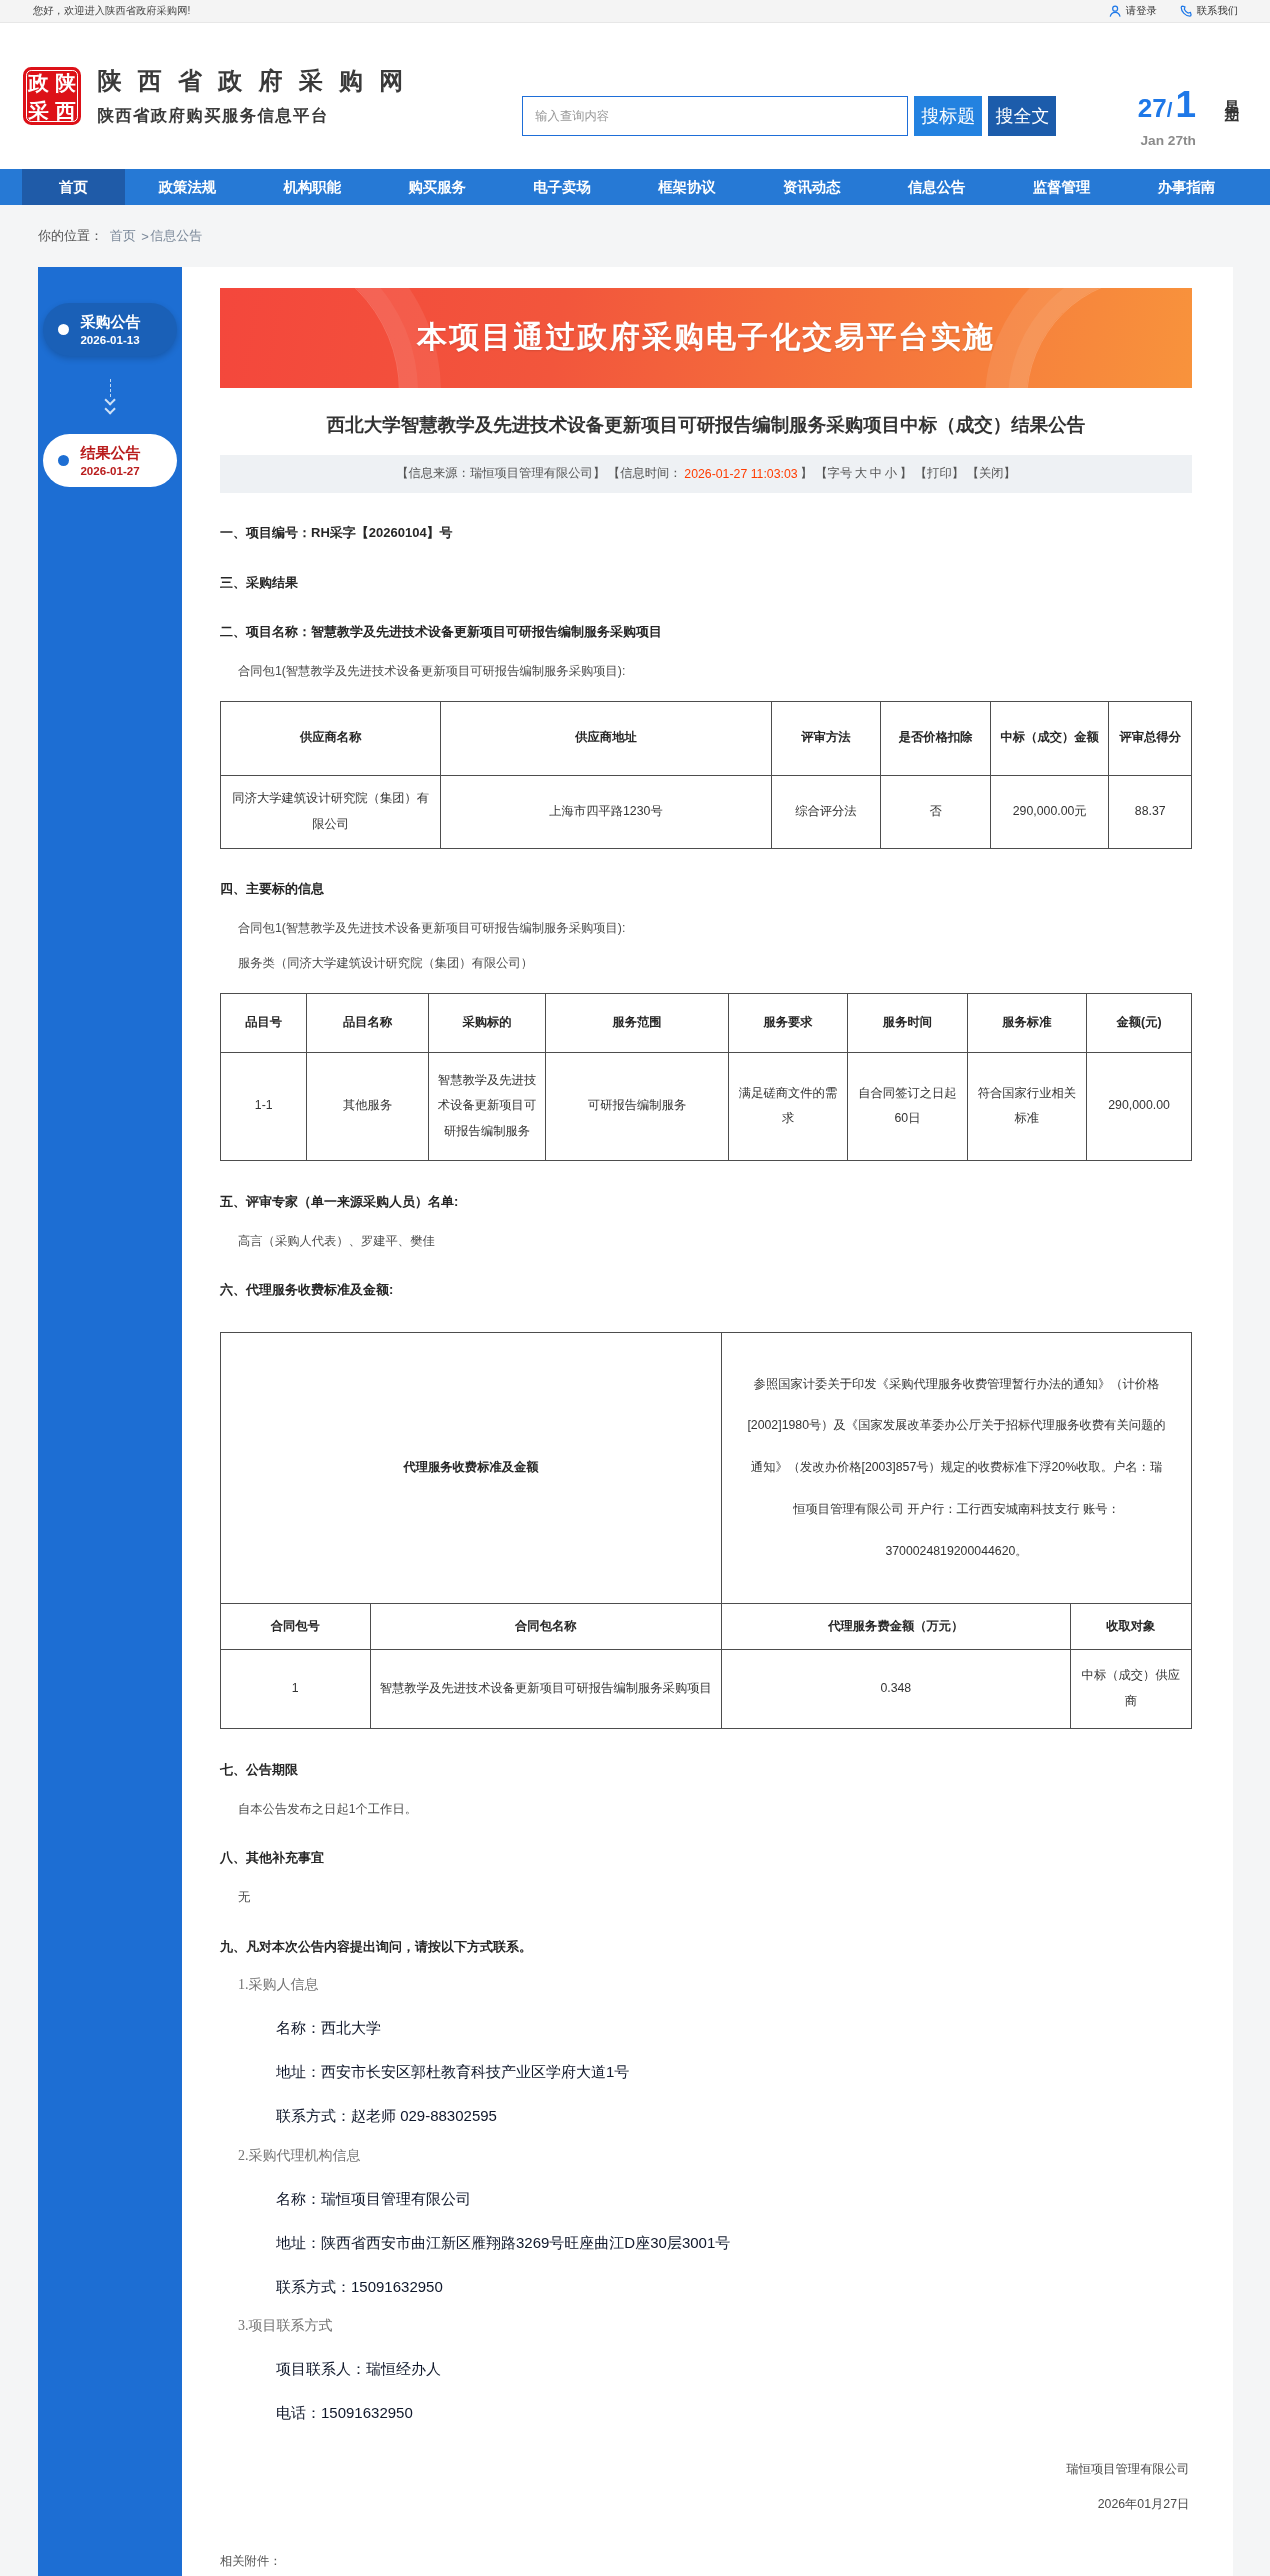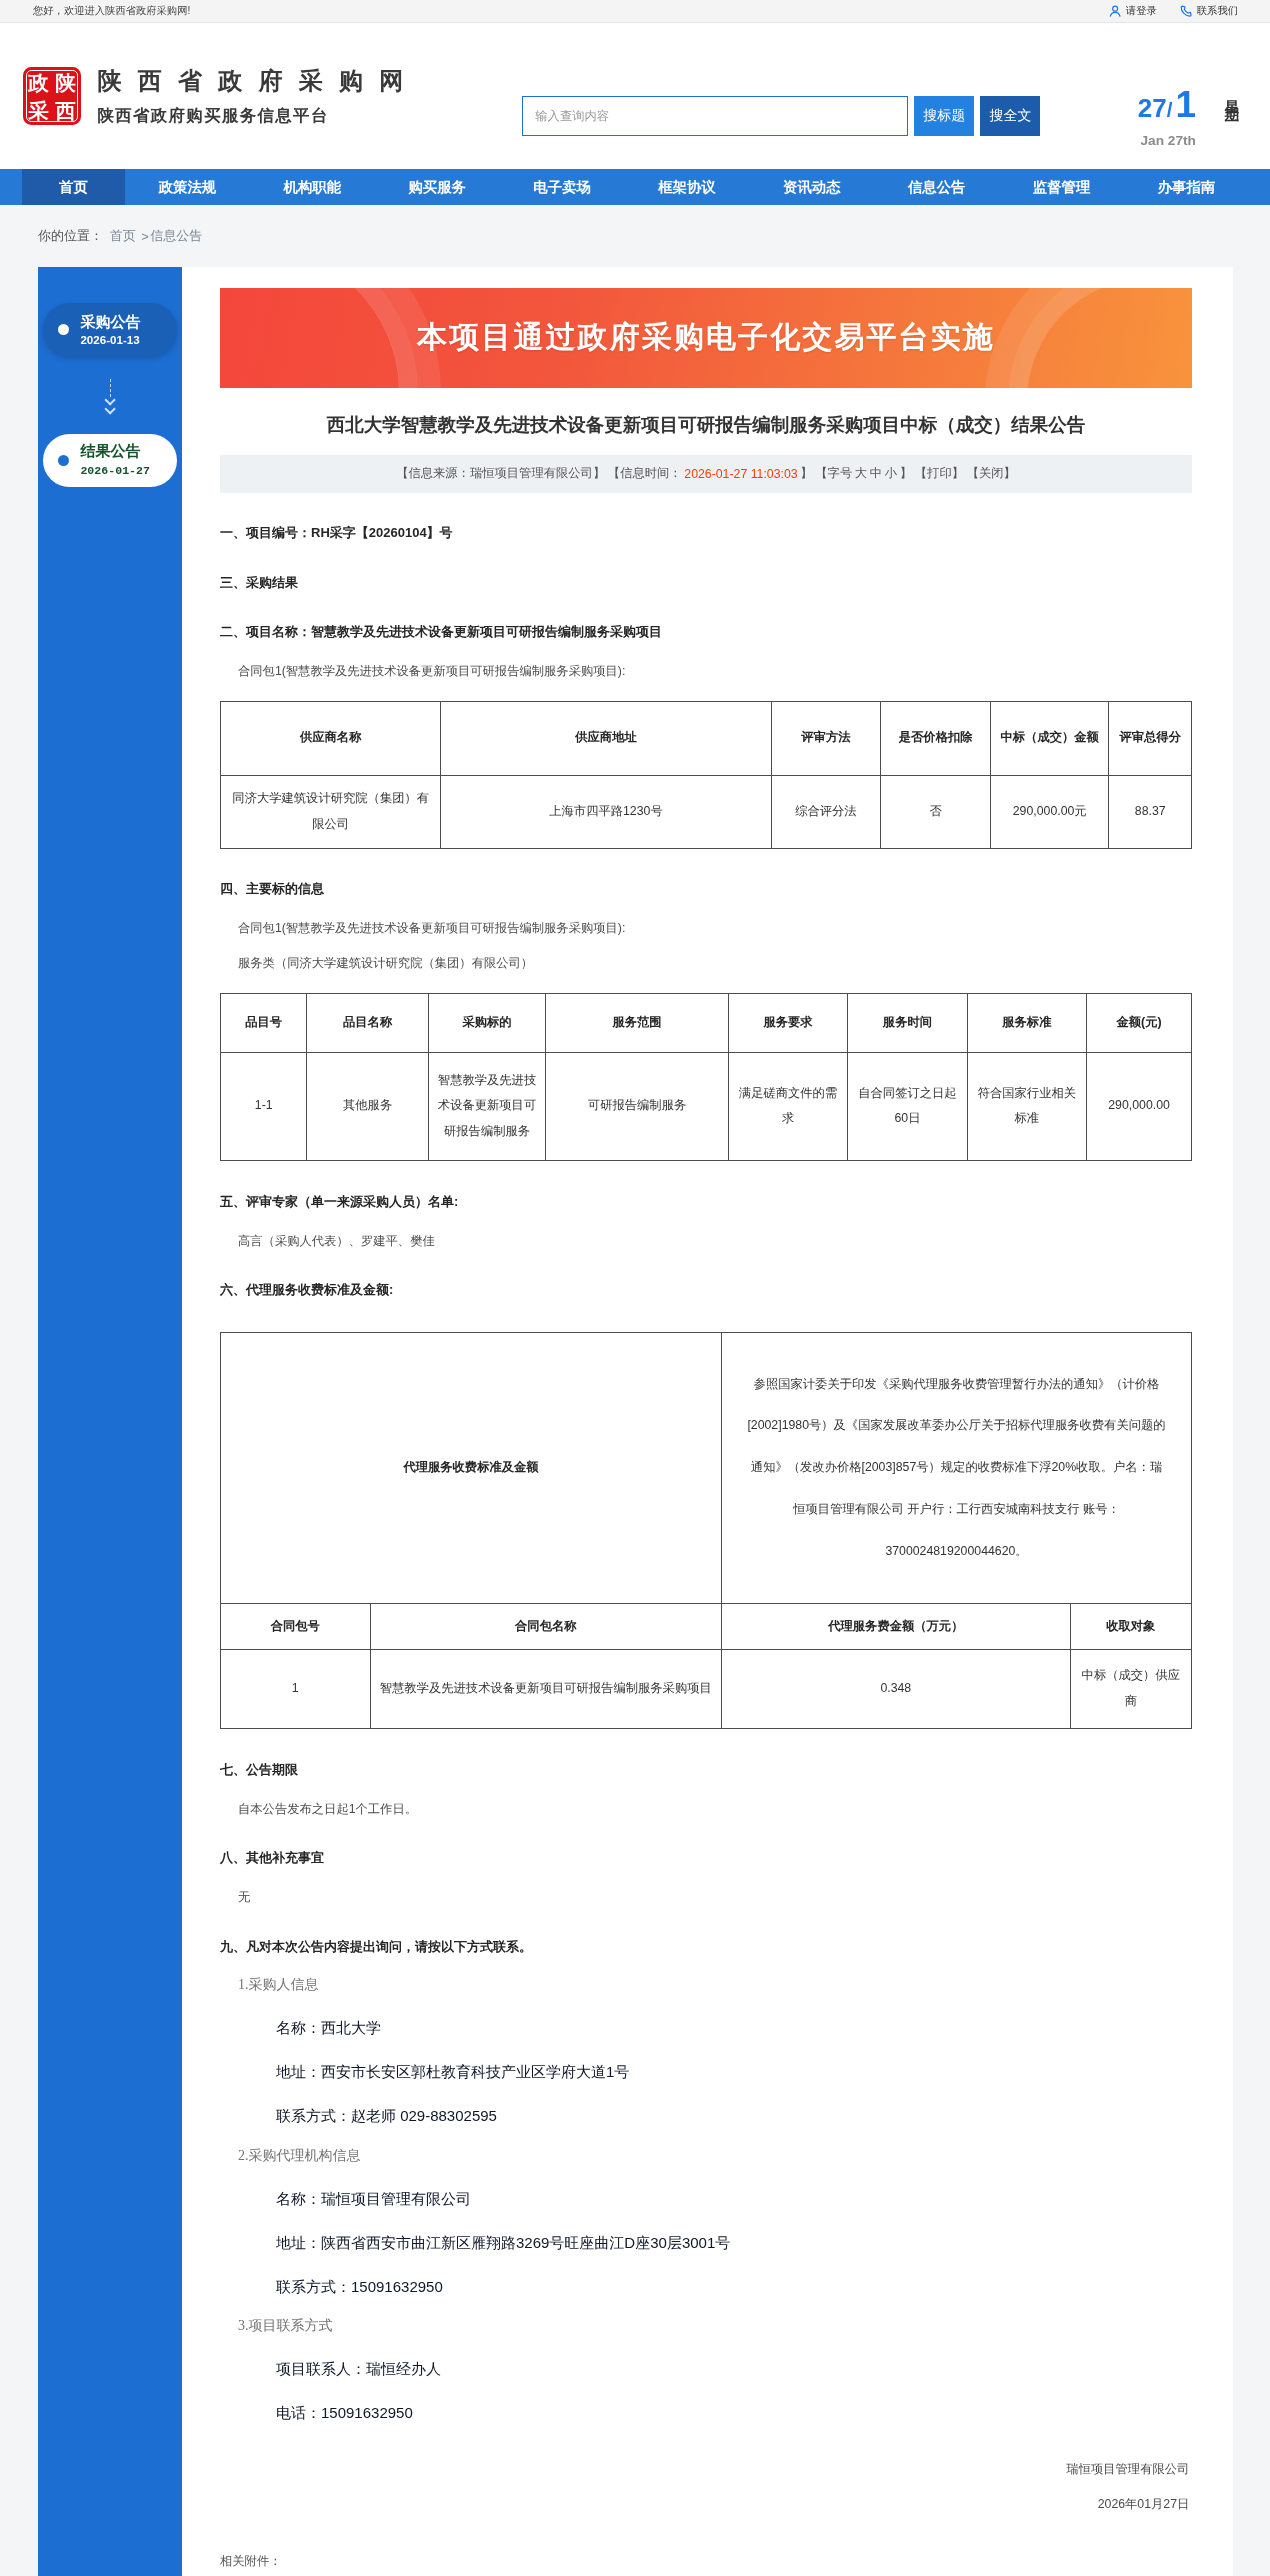--- a/index.html
+++ b/index.html
@@ -16,21 +16,21 @@
   
   .header { height:146px; background:#fff; display:flex; align-items:center; padding:0 23px; position:relative; }
   .logo-seal { width:58px; height:58px; background:#dd1118; border-radius:8.2px; display:grid; grid-template-columns:1fr 1fr; grid-template-rows:1fr 1fr; border:2.1px solid #dd1118; outline:1.4px solid #fff; outline-offset:-4.8px; }
   .logo-seal span { color:#fff; font-weight:bold; font-size:20.5px; display:flex; align-items:center; justify-content:center; font-family:"Liberation Serif","DejaVu Serif",serif; }
   .brand { margin-left:16.4px; }
   .brand-name { font-size:24px; font-weight:bold; color:#3a3a3a; letter-spacing:4.8px; }
   .brand-sub { font-size:16.4px; font-weight:bold; color:#3a3a3a; letter-spacing:1.4px; margin-top:8.2px; }
   .search-wrap { position:absolute; left:522px; top:73px; display:flex; align-items:flex-start; }
   .search-input { width:386px; height:40px; border:1.4px solid #1e6ed8; font-size:12.3px; padding:0 12.3px; color:#333; outline:none; background:#fff; }
   .search-input::placeholder { color:#999; }
-  .search-btn { width:60px; height:40px; border:none; color:#fff; font-size:14px; cursor:pointer; margin-left:6.2px; font-family:inherit; }
+  .search-btn { width:68px; height:40px; border:none; color:#fff; font-size:18px; cursor:pointer; margin-left:6.2px; font-family:inherit; }
   .btn-title { background:#2382e0; }
   .btn-full { background:#1c5cab; }
   .datebox { position:absolute; right:75px; top:63px; text-align:right; }
   .date-line { color:#1e78e8; font-weight:bold; line-height:1; }
   .date-day { font-size:26px; }
   .date-slash { font-size:20.5px; }
   .date-month { font-size:37px; }
   .date-en { color:#8b8b8b; font-weight:bold; font-size:13.7px; margin-top:9.6px; }
   .weekday { position:absolute; right:30px; top:66px; writing-mode:vertical-rl; font-size:14.4px; font-weight:bold; color:#333; letter-spacing:5.5px; }
 
@@ -52,21 +52,21 @@
   .timeline-pill { width:134px; margin-left:4.8px; height:53px; border-radius:27px; display:flex; align-items:center; padding-left:15px; cursor:pointer; }
   .pill-active { background:#1a60b7; box-shadow:0 2.7px 6.8px rgba(0,0,0,.18); }
   .pill-current { background:#fff; }
   .pill-dot { width:11.6px; height:11.6px; border-radius:50%; flex-shrink:0; }
   .pill-active .pill-dot { background:#fff; }
   .pill-current .pill-dot { background:#1d6ed3; }
   .pill-texts { margin-left:11px; }
   .pill-title { font-size:15px; font-weight:bold; line-height:1.2; }
   .pill-date { font-size:11.6px; font-weight:bold; margin-top:2.1px; }
   .pill-active .pill-title, .pill-active .pill-date { color:#fff; }
-  .pill-current .pill-title, .pill-current .pill-date { color:#14532d;font-family:Liberation Mono, monospace; }
+  .pill-current .pill-title, .pill-current .pill-date { color:#b91c1c; }
   .timeline-arrow { margin:23px 0 20.5px 0; display:flex; flex-direction:column; align-items:center; }
   .dash-line { width:0; height:18px; border-left:1.4px dashed #bcd7f5; }
   .chev { width:8.2px; height:8.2px; border-right:2.1px solid #cfe2f8; border-bottom:2.1px solid #cfe2f8; transform:rotate(45deg); margin-top:-1.4px; }
   .chev + .chev { margin-top:1.4px; }
 
   .content { flex:1; background:#fff; padding:20.5px 41px 27px 38px; }
 
   
   .banner { height:100px; background:linear-gradient(100deg,#f4473c 0%,#f2563c 35%,#f8933c 100%); display:flex; align-items:center; justify-content:center; position:relative; overflow:hidden; margin-bottom:19px; }
   .banner:before, .banner:after { content:""; position:absolute; border-radius:50%; border:1.4px solid rgba(255,255,255,.18); }

